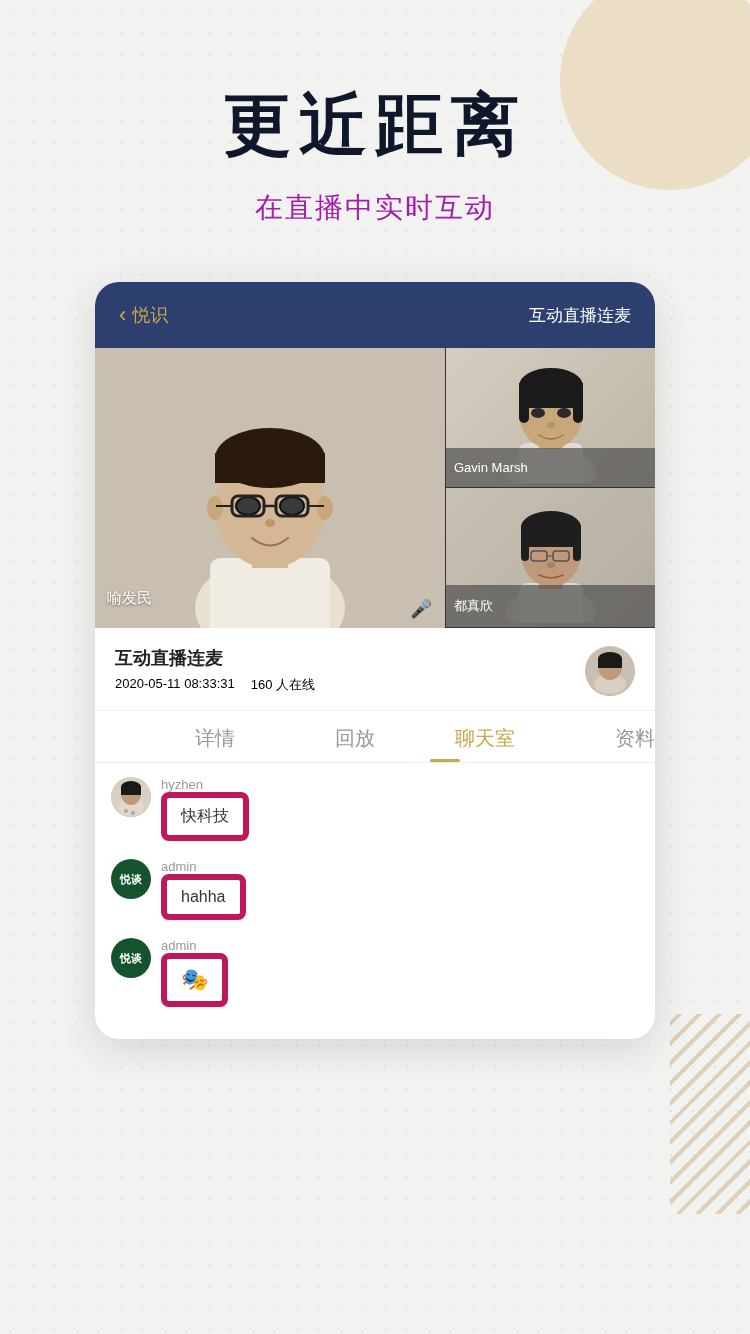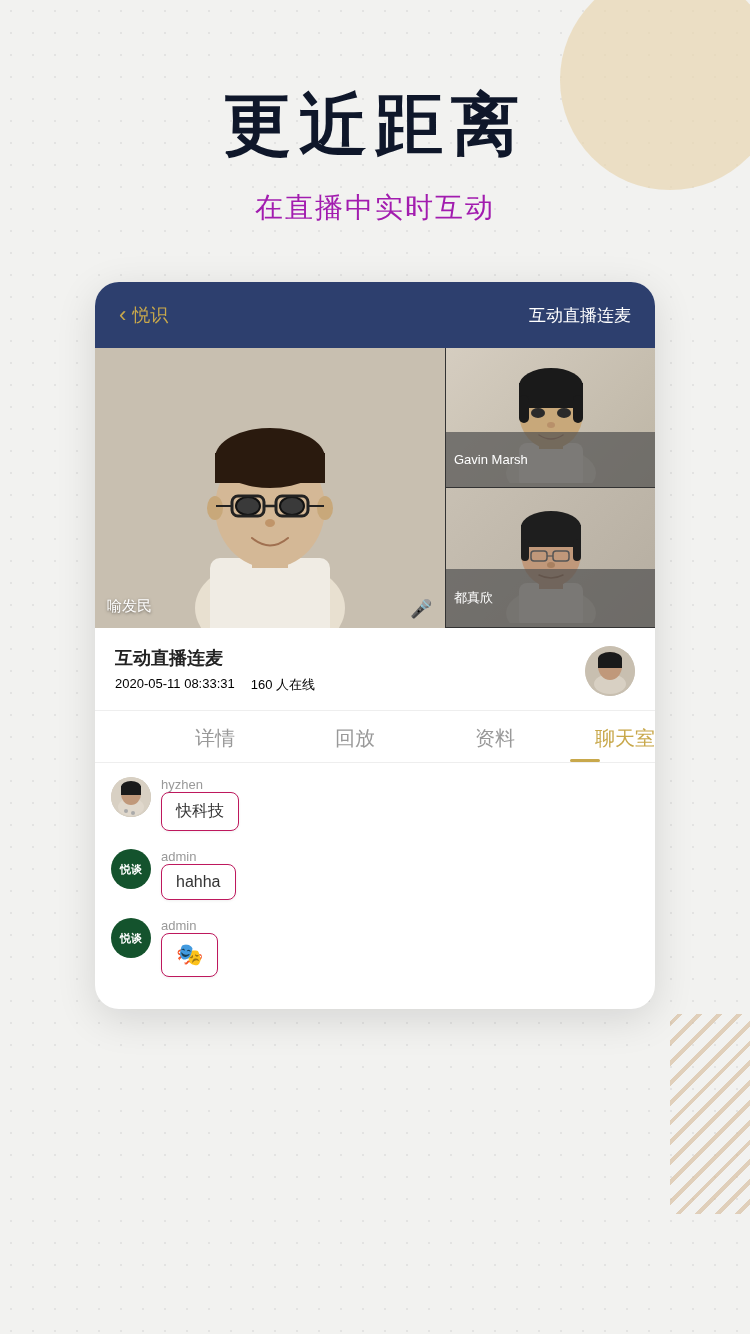--- a/index.html
+++ b/index.html
@@ -131,21 +131,21 @@
       width: 180px;
       height: 230px;
       position: absolute;
       bottom: 0;
       left: 50%;
       transform: translateX(-50%);
     }
 
     .video-label-main {
       position: absolute;
-      bottom: 12px;
+      bottom: 20px;
       left: 12px;
       color: #fff;
       font-size: 15px;
       text-shadow: 0 1px 3px rgba(0,0,0,0.5);
     }
 
     .mic-icon-main {
       position: absolute;
       bottom: 8px;
       right: 12px;
@@ -180,21 +180,21 @@
       background: linear-gradient(135deg, #c8c0b3 0%, #b5ada0 100%);
     }
 
     .video-side-label {
       position: absolute;
       bottom: 0;
       left: 0; right: 0;
       background: rgba(80,80,80,0.7);
       color: #fff;
       font-size: 13px;
-      padding: 20px 8px;
+      padding: 12px 8px;
       text-align: left;
     }
 
     
     .info-section {
       padding: 18px 20px 14px;
       display: flex;
       align-items: flex-start;
       gap: 12px;
       border-bottom: 1px solid #eee;
@@ -302,21 +302,21 @@
       gap: 0;
     }
 
     .chat-username {
       font-size: 13px;
       color: #999;
     }
 
     .chat-bubble {
       background: #fff;
-      border: 1px solid #be185d;
+      border: 6px solid #be185d;
       border-radius: 8px;
       padding: 8px 14px;
       font-size: 16px;
       color: #333;
       display: inline-block;
       box-shadow: 0 1px 3px rgba(0,0,0,0.06);
     }
 
     .emoji-chat {
       font-size: 22px;
@@ -442,22 +442,22 @@
           <ellipse cx="25" cy="20" rx="12" ry="14" fill="#c0987a"></ellipse>
           <ellipse cx="25" cy="13" rx="12" ry="7" fill="#1a1a1a"></ellipse>
           <rect x="13" y="12" width="24" height="10" fill="#1a1a1a"></rect>
         </svg>
       </div>
     </div>
 
     <div class="tabs">
       <div class="tab-item">详情</div>
       <div class="tab-item">回放</div>
+      <div class="tab-item active">聊天室</div>
       <div class="tab-item">资料</div>
-      <div class="tab-item active">聊天室</div>
     </div>
 
     <div class="chat-section">
 
       <div class="chat-message">
         <div class="chat-avatar chat-avatar-img">
           <svg width="40" height="40" viewBox="0 0 40 40" xmlns="http://www.w3.org/2000/svg">
             <circle cx="20" cy="20" r="20" fill="#d8d0c3"></circle>
             <ellipse cx="20" cy="30" rx="13" ry="9" fill="#e0d8cc"></ellipse>
             <ellipse cx="20" cy="17" rx="10" ry="11" fill="#c0987a"></ellipse>

